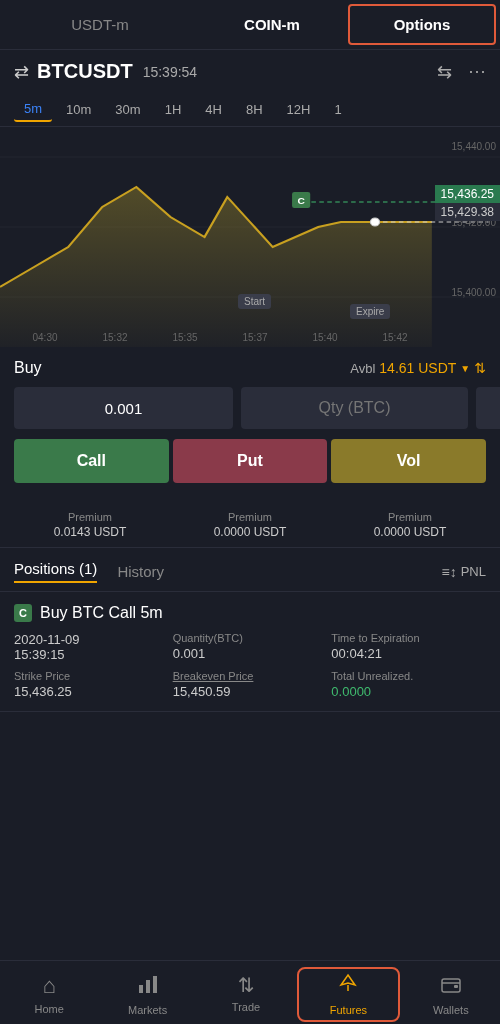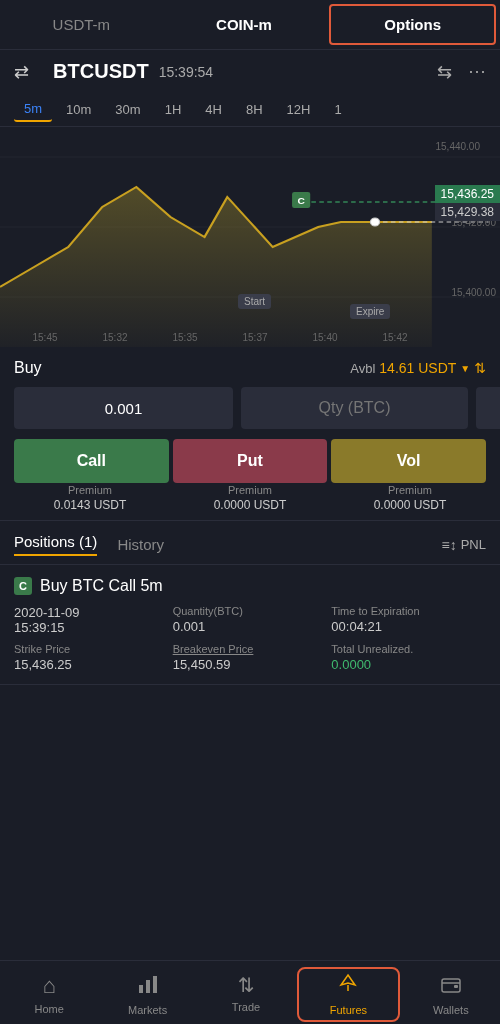--- a/index.html
+++ b/index.html
@@ -21,20 +21,21 @@
     .top-tab {
       flex: 1;
       text-align: center;
       padding: 14px 0;
       font-size: 15px;
       color: #888;
       cursor: pointer;
       background: #1a1d27;
       border: none;
       outline: none;
+      margin-left: 28px;
     }
     .top-tab.active {
       color: #fff;
       font-weight: bold;
     }
     .top-tab.options-tab {
       color: #fff;
       font-weight: bold;
       border: 2px solid #e05a3a;
       margin: 4px 4px;
@@ -46,21 +47,21 @@
     .header-bar {
       display: flex;
       align-items: center;
       padding: 10px 14px;
       background: #1a1d27;
     }
     .header-symbol {
       font-size: 20px;
       font-weight: bold;
       color: #fff;
-      margin-left: 24px;
+      margin-left: 8px;
     }
     .header-time {
       font-size: 14px;
       color: #aaa;
       margin-left: 10px;
     }
     .header-icons {
       margin-left: auto;
       display: flex;
       gap: 16px;
@@ -116,21 +117,21 @@
       position: absolute;
       right: 0;
       top: 76px;
       background: #2a2d3a;
       color: #ccc;
       font-size: 12px;
       padding: 2px 6px;
     }
     .price-right-1 {
       position: absolute;
-      right: 20px;
+      right: 4px;
       top: 14px;
       color: #666;
       font-size: 10px;
     }
     .price-right-2 {
       position: absolute;
       right: 4px;
       top: 90px;
       color: #666;
       font-size: 10px;
@@ -208,21 +209,21 @@
     }
     .qty-input.placeholder {
       color: #666;
       font-size: 16px;
     }
 
     
     .action-row {
       display: flex;
       gap: 4px;
-      margin-bottom: 1px;
+      margin-bottom: 28px;
     }
     .btn-call {
       flex: 1;
       background: #3a7a4a;
       color: #fff;
       border: none;
       border-radius: 4px;
       padding: 13px 0;
       font-size: 16px;
       font-weight: bold;
@@ -467,21 +468,21 @@
     <div class="price-label-green">15,436.25</div>
     
     <div class="price-label-dark">15,429.38</div>
 
     
     <div class="chart-label-start">Start</div>
     <div class="chart-label-expire">Expire</div>
 
     
     <div class="chart-x-labels">
-      <span>15:45</span>
+      <span>04:30</span>
       <span>15:32</span>
       <span>15:35</span>
       <span>15:37</span>
       <span>15:40</span>
       <span>15:42</span>
     </div>
   </div>
 
   <div class="buy-section">
     <div class="buy-row">

